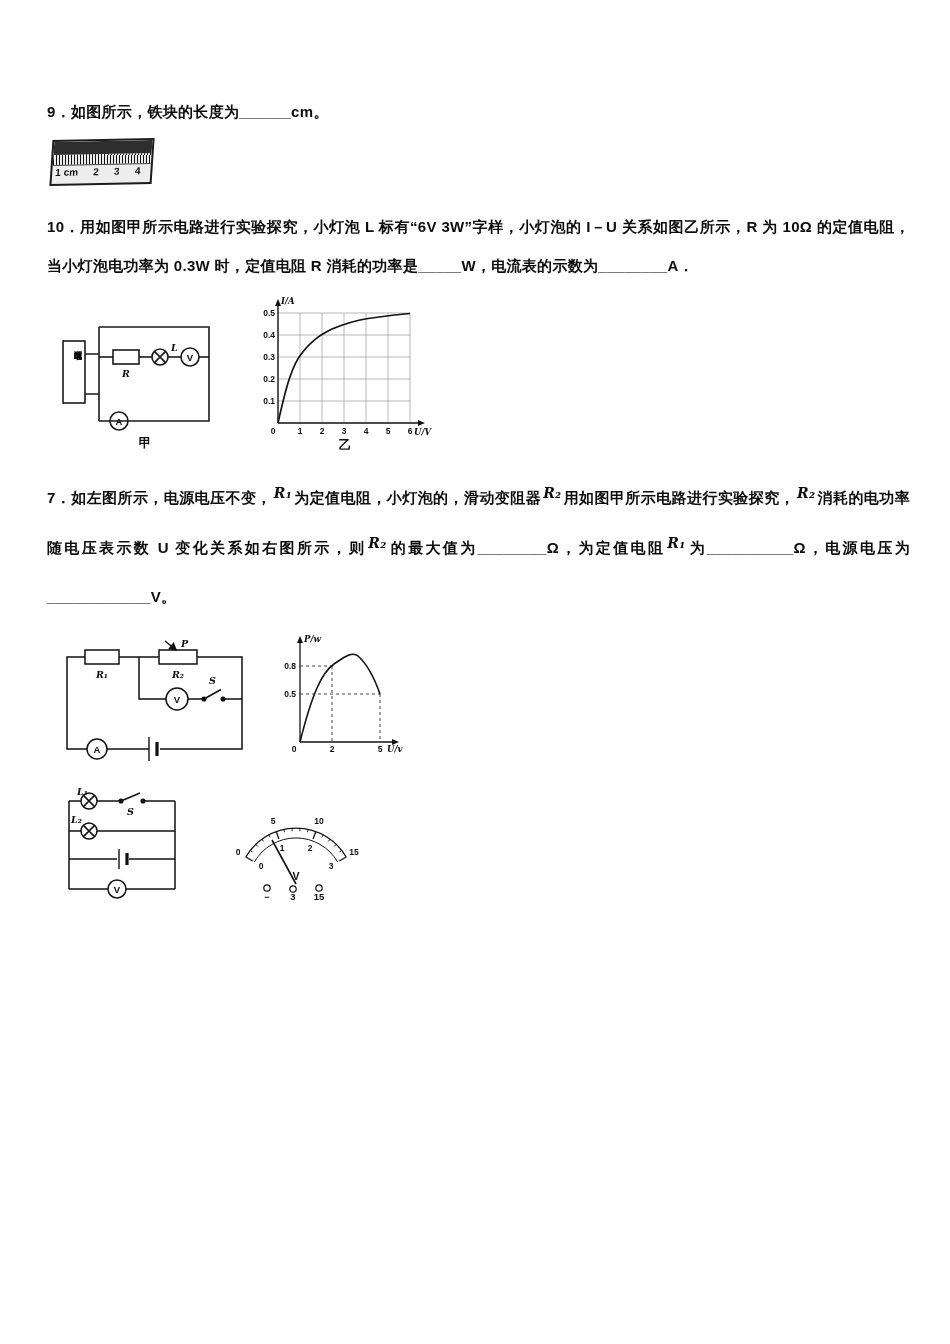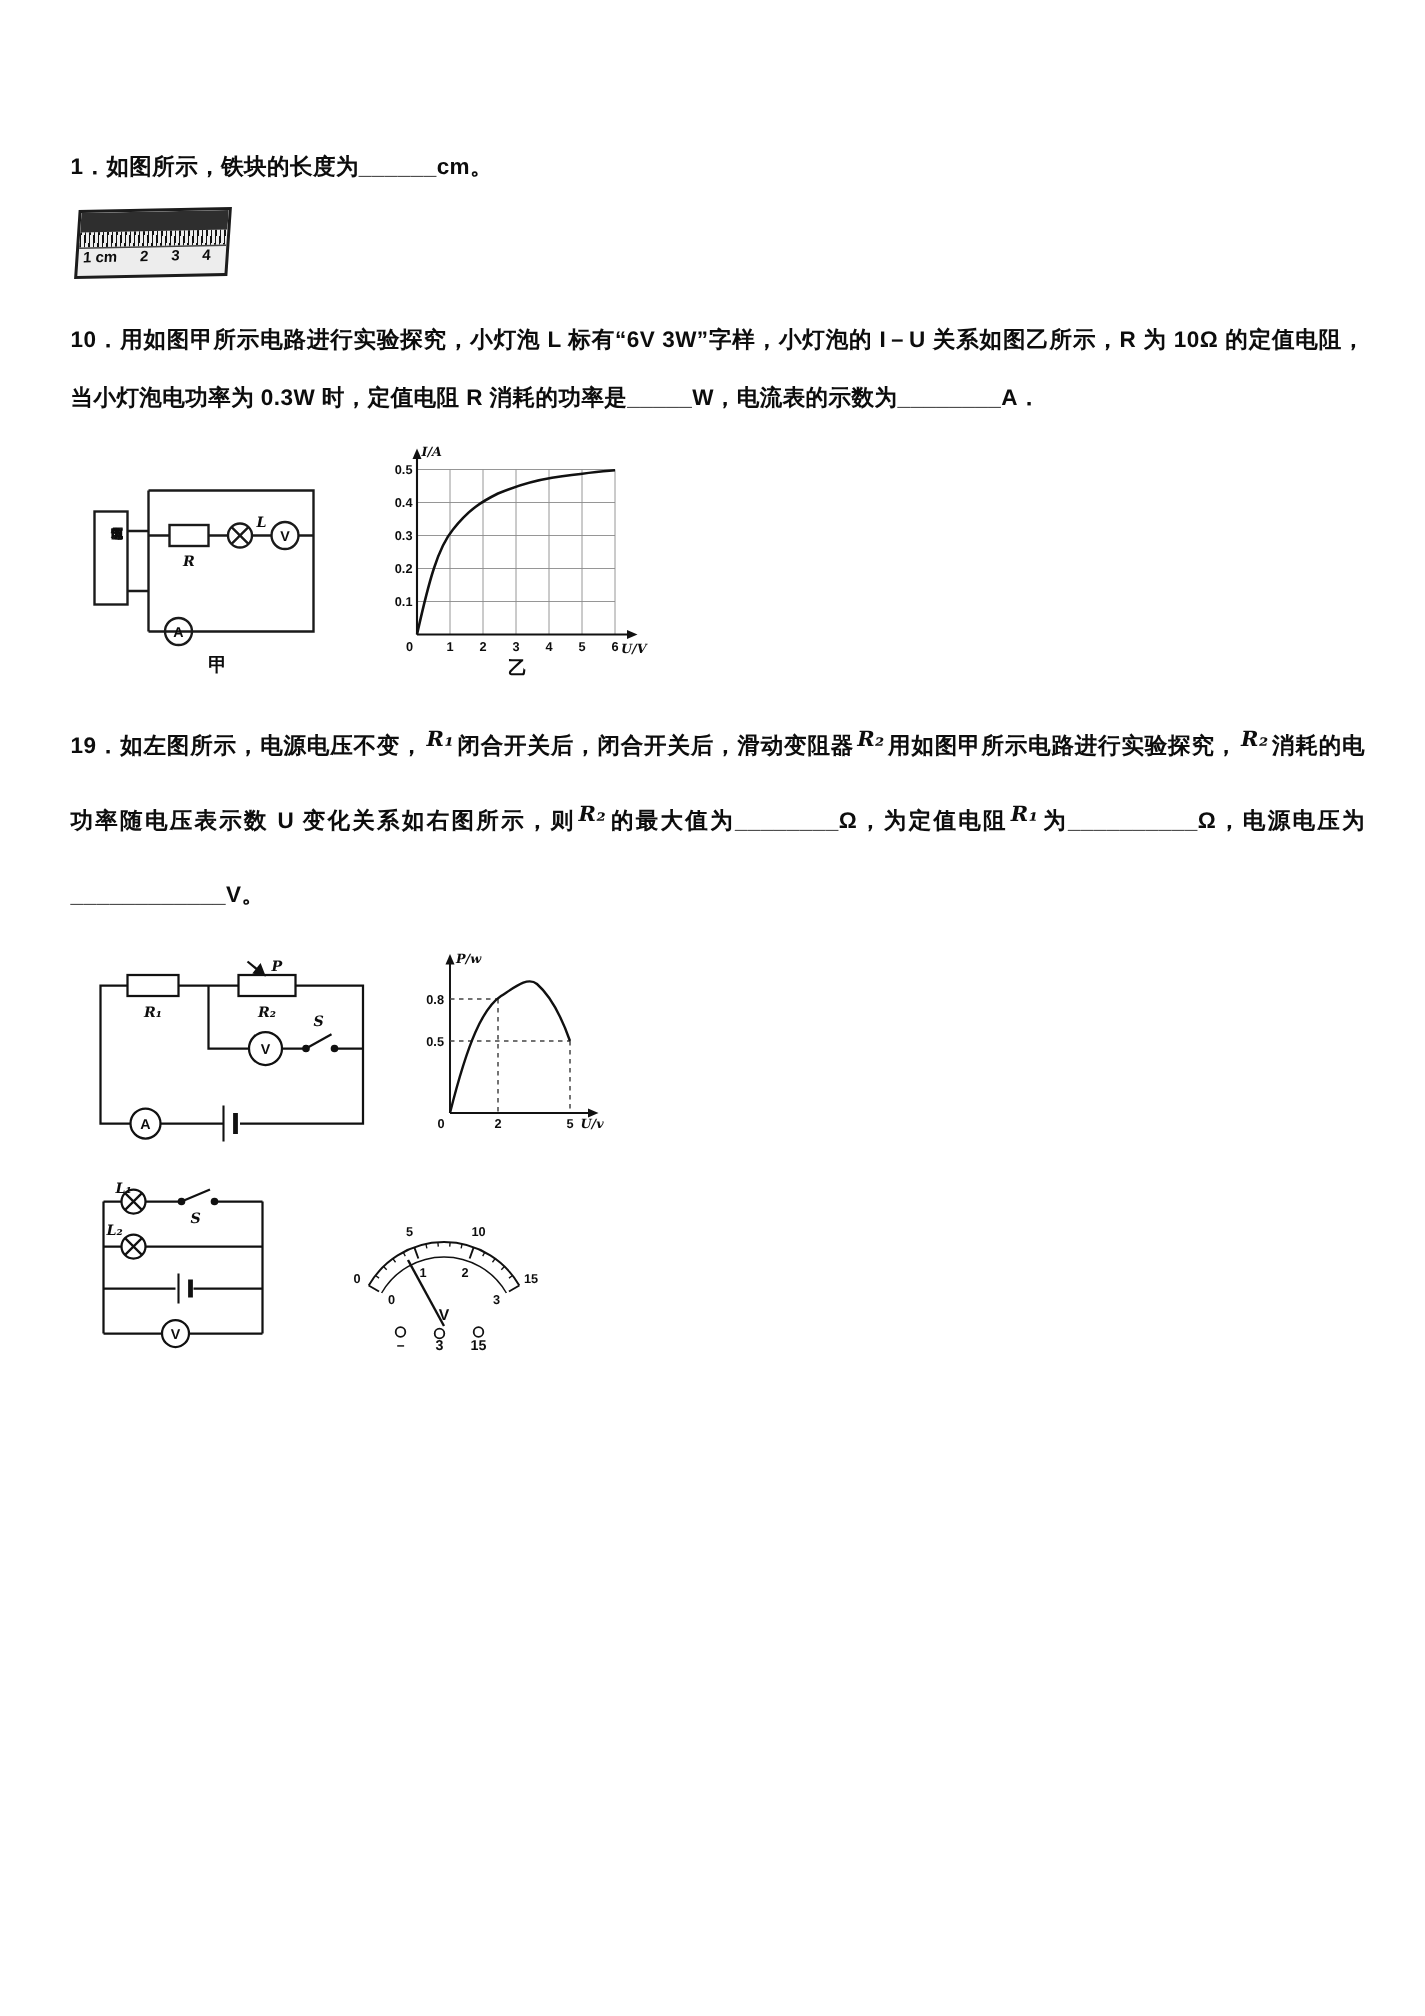--- a/index.html
+++ b/index.html
@@ -47,21 +47,21 @@
   svg text { font-family: "Liberation Sans", "DejaVu Sans", sans-serif; font-weight: 700; fill: #0d0d0d; } .t8 { font-size: 8.5px; } .t9 { font-size: 9.5px; }
   .t10 { font-size: 10.5px; } .t12 { font-size: 12.5px; }
   .ser { font-family: "DejaVu Serif", "Liberation Serif", serif; font-style: italic; }
 </style>
 </head>
 <body>
 
 <div class="page">
 
   <div class="q">
-    <p class="qtext">1．如图所示，铁块的长度为______cm。</p>
+    <p class="qtext">9．如图所示，铁块的长度为______cm。</p>
     <div class="ruler">
       <div class="ruler-top"></div>
       <div class="ruler-ticks"></div>
       <div class="ruler-nums">
         <span>1 cm</span>
         <span>2</span>
         <span>3</span>
         <span>4</span>
       </div>
     </div>
@@ -123,21 +123,21 @@
         <text class="t8" x="160" y="141" text-anchor="middle">6</text>
         <text class="t8 ser" x="164" y="142">U/V</text>
         <text class="t12" x="95" y="156" text-anchor="middle">乙</text>
       </svg>
     </div>
   </div>
 
 
 
   <div class="q">
-    <p class="qtext q13text"><span>19．如左图所示，电源电压不变，</span><i class="mvar">R₁</i><span>闭合开关后，闭合开关后，滑动变阻器</span><i class="mvar">R₂</i><span>用如图甲所示电路进行实验探究，</span><i class="mvar">R₂</i><span>消耗的电功率随电压表示数 U 变化关系如右图所示，则</span><i class="mvar">R₂</i><span>的最大值为________Ω，为定值电阻</span><i class="mvar">R₁</i><span>为__________Ω，电源电压为____________V。</span></p>
+    <p class="qtext q13text"><span>7．如左图所示，电源电压不变，</span><i class="mvar">R₁</i><span>为定值电阻，小灯泡的，滑动变阻器</span><i class="mvar">R₂</i><span>用如图甲所示电路进行实验探究，</span><i class="mvar">R₂</i><span>消耗的电功率随电压表示数 U 变化关系如右图所示，则</span><i class="mvar">R₂</i><span>的最大值为________Ω，为定值电阻</span><i class="mvar">R₁</i><span>为__________Ω，电源电压为____________V。</span></p>
 
     <div class="figrow">
       <svg width="195" height="128" viewBox="0 0 195 128">
         <g fill="none" stroke="#111" stroke-width="1.5">
           <path d="M28 20 H10 V112 H30"></path>
           <rect x="28" y="13" width="34" height="14"></rect>
           <path d="M62 20 H102"></path>
           <rect x="102" y="13" width="38" height="14"></rect>
           <path d="M140 20 H185 V112 H103"></path>
           <path d="M108 4 L119 13"></path>

